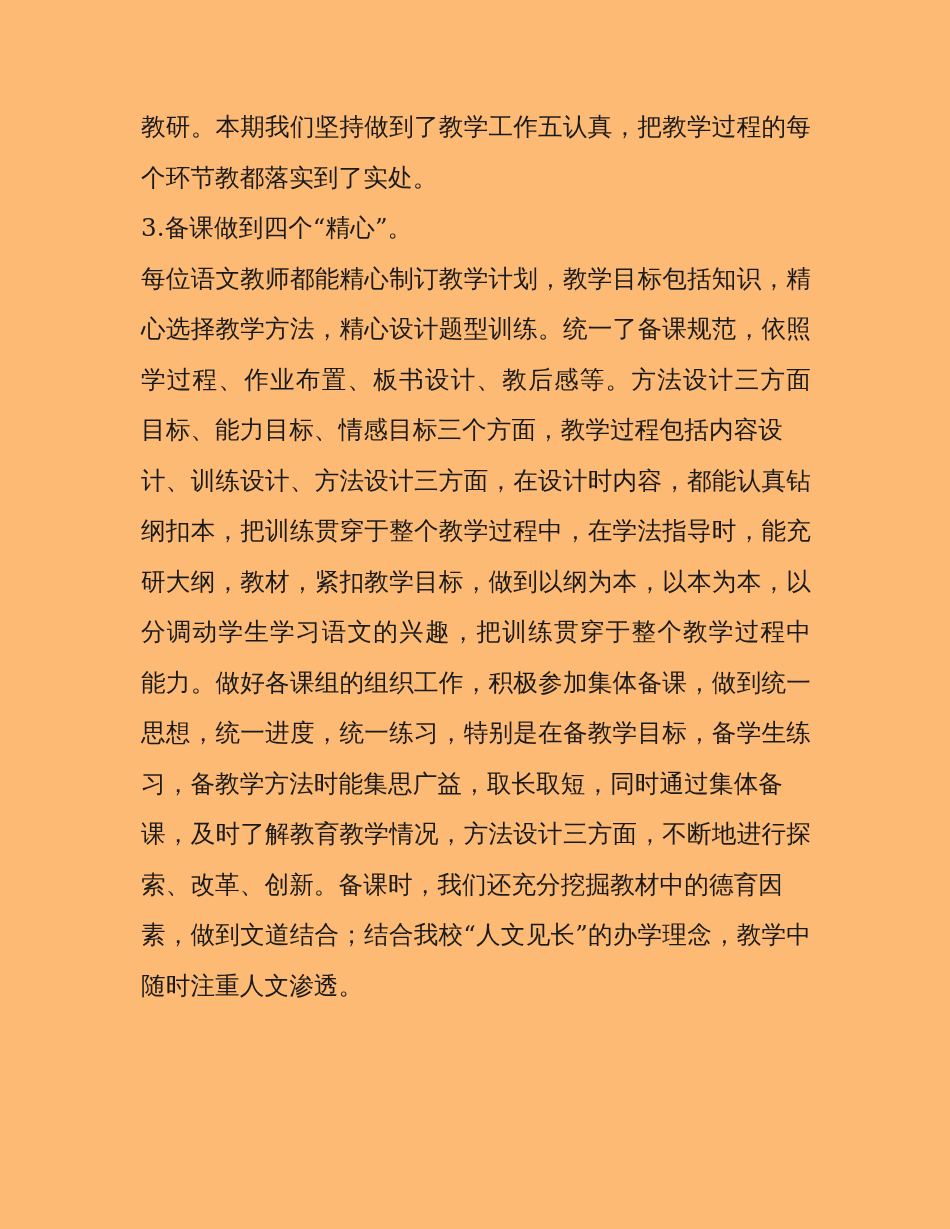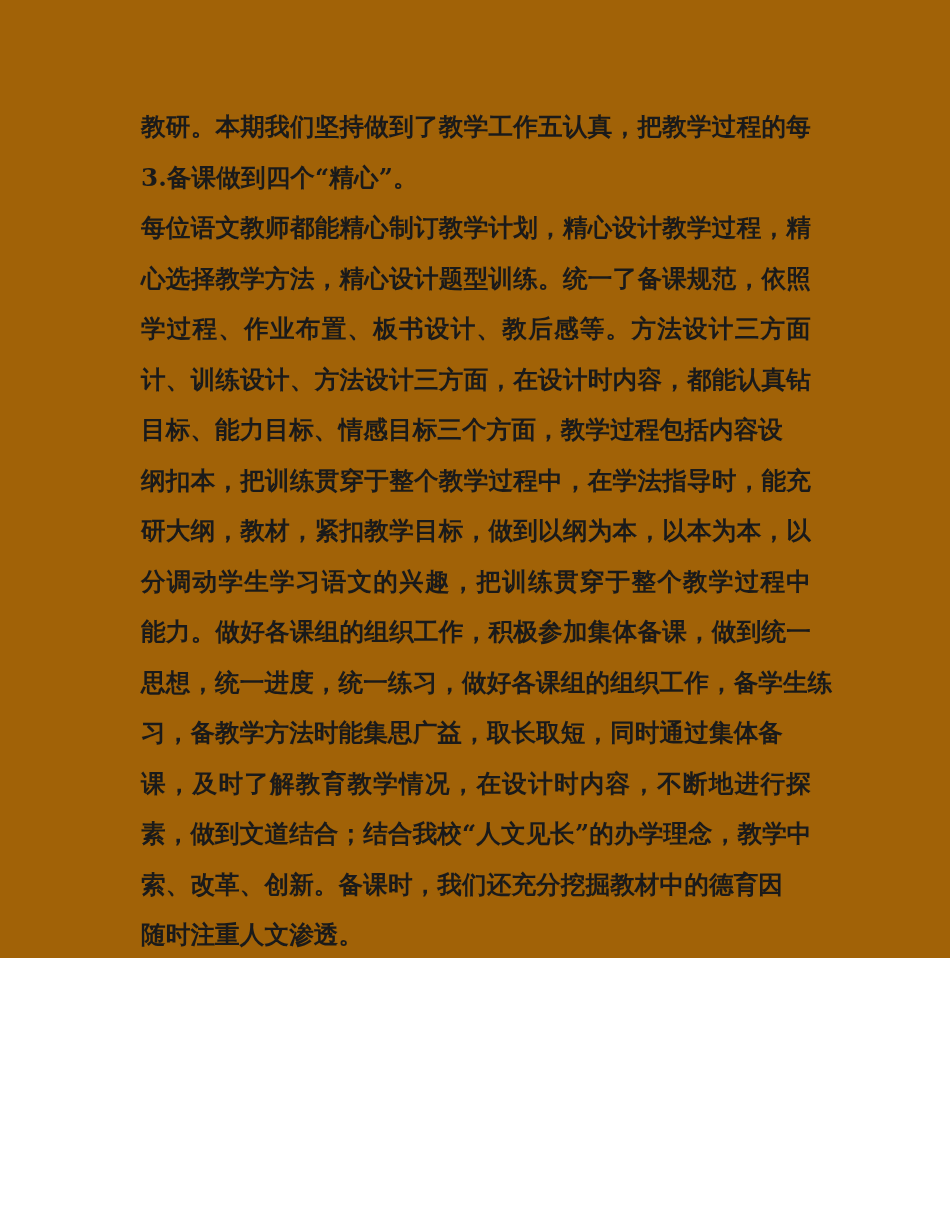--- a/index.html
+++ b/index.html
@@ -13,23 +13,22 @@
       position: relative;
       overflow: hidden;
       font-family: "DejaVu Serif", "Liberation Serif", serif;
       color: #1a1a1a;
     }
     .page {
       position: absolute;
       left: 0;
       top: 0;
       width: 950px;
-      height: 958px;
-      background: #a16207;
-      font-weight: bold;
+      height: 1229px;
+      background: #fdba74;
     }
     .text-block {
       position: absolute;
       left: 141px;
       top: 102px;
       width: 670px;
     }
     .line {
       display: block;
       height: 50.5px;
@@ -42,30 +41,31 @@
       text-align: justify;
       text-align-last: justify;
     }
   </style>
 </head>
 <body>
 
 <div class="page">
   <div class="text-block">
     <span class="line justify">教研。本期我们坚持做到了教学工作五认真，把教学过程的每</span>
+    <span class="line">个环节教都落实到了实处。</span>
     <span class="line">3.备课做到四个“精心”。</span>
-    <span class="line justify">每位语文教师都能精心制订教学计划，精心设计教学过程，精</span>
+    <span class="line justify">每位语文教师都能精心制订教学计划，教学目标包括知识，精</span>
     <span class="line justify">心选择教学方法，精心设计题型训练。统一了备课规范，依照</span>
     <span class="line justify">学过程、作业布置、板书设计、教后感等。方法设计三方面</span>
+    <span class="line">目标、能力目标、情感目标三个方面，教学过程包括内容设</span>
     <span class="line justify">计、训练设计、方法设计三方面，在设计时内容，都能认真钻</span>
-    <span class="line">目标、能力目标、情感目标三个方面，教学过程包括内容设</span>
     <span class="line justify">纲扣本，把训练贯穿于整个教学过程中，在学法指导时，能充</span>
     <span class="line justify">研大纲，教材，紧扣教学目标，做到以纲为本，以本为本，以</span>
     <span class="line justify">分调动学生学习语文的兴趣，把训练贯穿于整个教学过程中</span>
     <span class="line justify">能力。做好各课组的组织工作，积极参加集体备课，做到统一</span>
-    <span class="line justify">思想，统一进度，统一练习，做好各课组的组织工作，备学生练</span>
+    <span class="line justify">思想，统一进度，统一练习，特别是在备教学目标，备学生练</span>
     <span class="line">习，备教学方法时能集思广益，取长取短，同时通过集体备</span>
-    <span class="line justify">课，及时了解教育教学情况，在设计时内容，不断地进行探</span>
+    <span class="line justify">课，及时了解教育教学情况，方法设计三方面，不断地进行探</span>
+    <span class="line">索、改革、创新。备课时，我们还充分挖掘教材中的德育因</span>
     <span class="line justify">素，做到文道结合；结合我校“人文见长”的办学理念，教学中</span>
-    <span class="line">索、改革、创新。备课时，我们还充分挖掘教材中的德育因</span>
     <span class="line">随时注重人文渗透。</span>
   </div>
 </div>
 
 </body></html>

